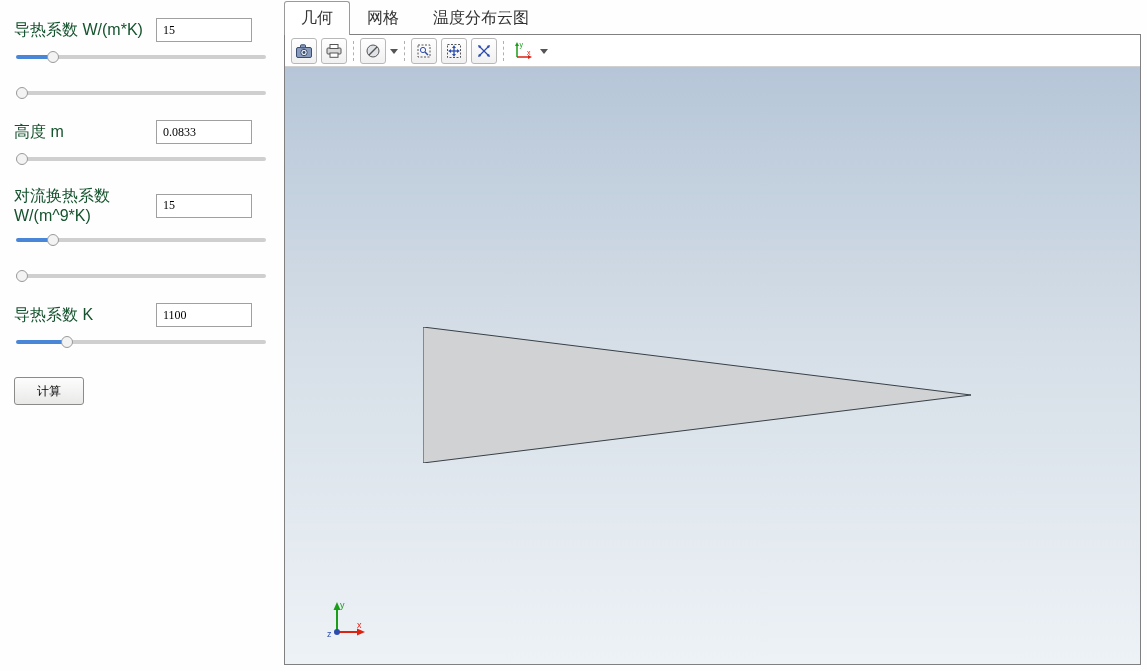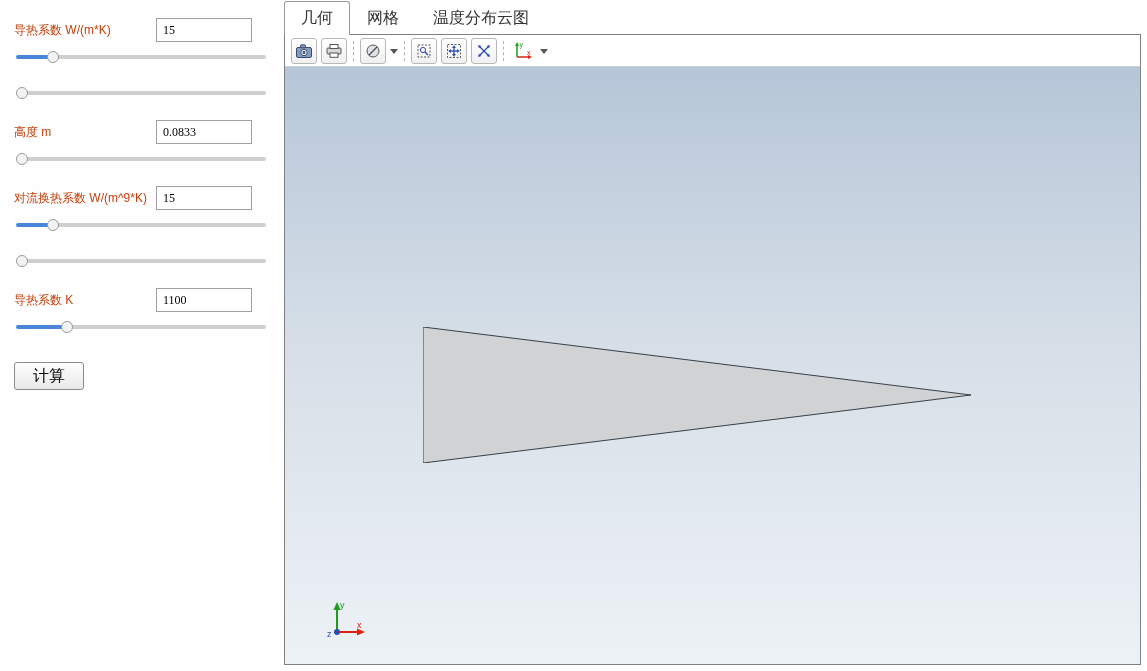--- a/index.html
+++ b/index.html
@@ -22,22 +22,22 @@
   .param-group {
     margin-bottom: 22px;
   }
   .param-row {
     display: flex;
     align-items: center;
     margin-bottom: 6px;
   }
   .param-label {
     width: 142px;
-    color: #c2410c;
-    font-size: 12px;
+    color: #14532d;
+    font-size: 16px;
   }
   .param-input {
     width: 96px;
     height: 24px;
     border: 1px solid #a0a0a0;
     padding: 0 6px;
     font-size: 12px;
     font-family: Liberation Serif, serif;
     background: #fff;
     outline: none;
@@ -66,21 +66,21 @@
   input[type="range"].slider::-moz-range-thumb {
     width: 12px; height: 12px; border-radius:50%;
     background:#f3f3f3; border:1px solid #9a9a9a;
   }
   .btn-compute {
     margin-top: 8px;
     min-width: 70px;
     height: 28px;
     border: 1px solid #8b8b8a;
     background: linear-gradient(#fdfdfd,#e9e9e8);
-    font-size: 16px;
+    font-size: 12px;
     cursor: pointer;
     border-radius: 3px;
     padding: 0 16px;
   }
 
   .main {
     flex: 1;
     padding: 0 6px 6px 6px;
     display: flex;
     flex-direction: column;

